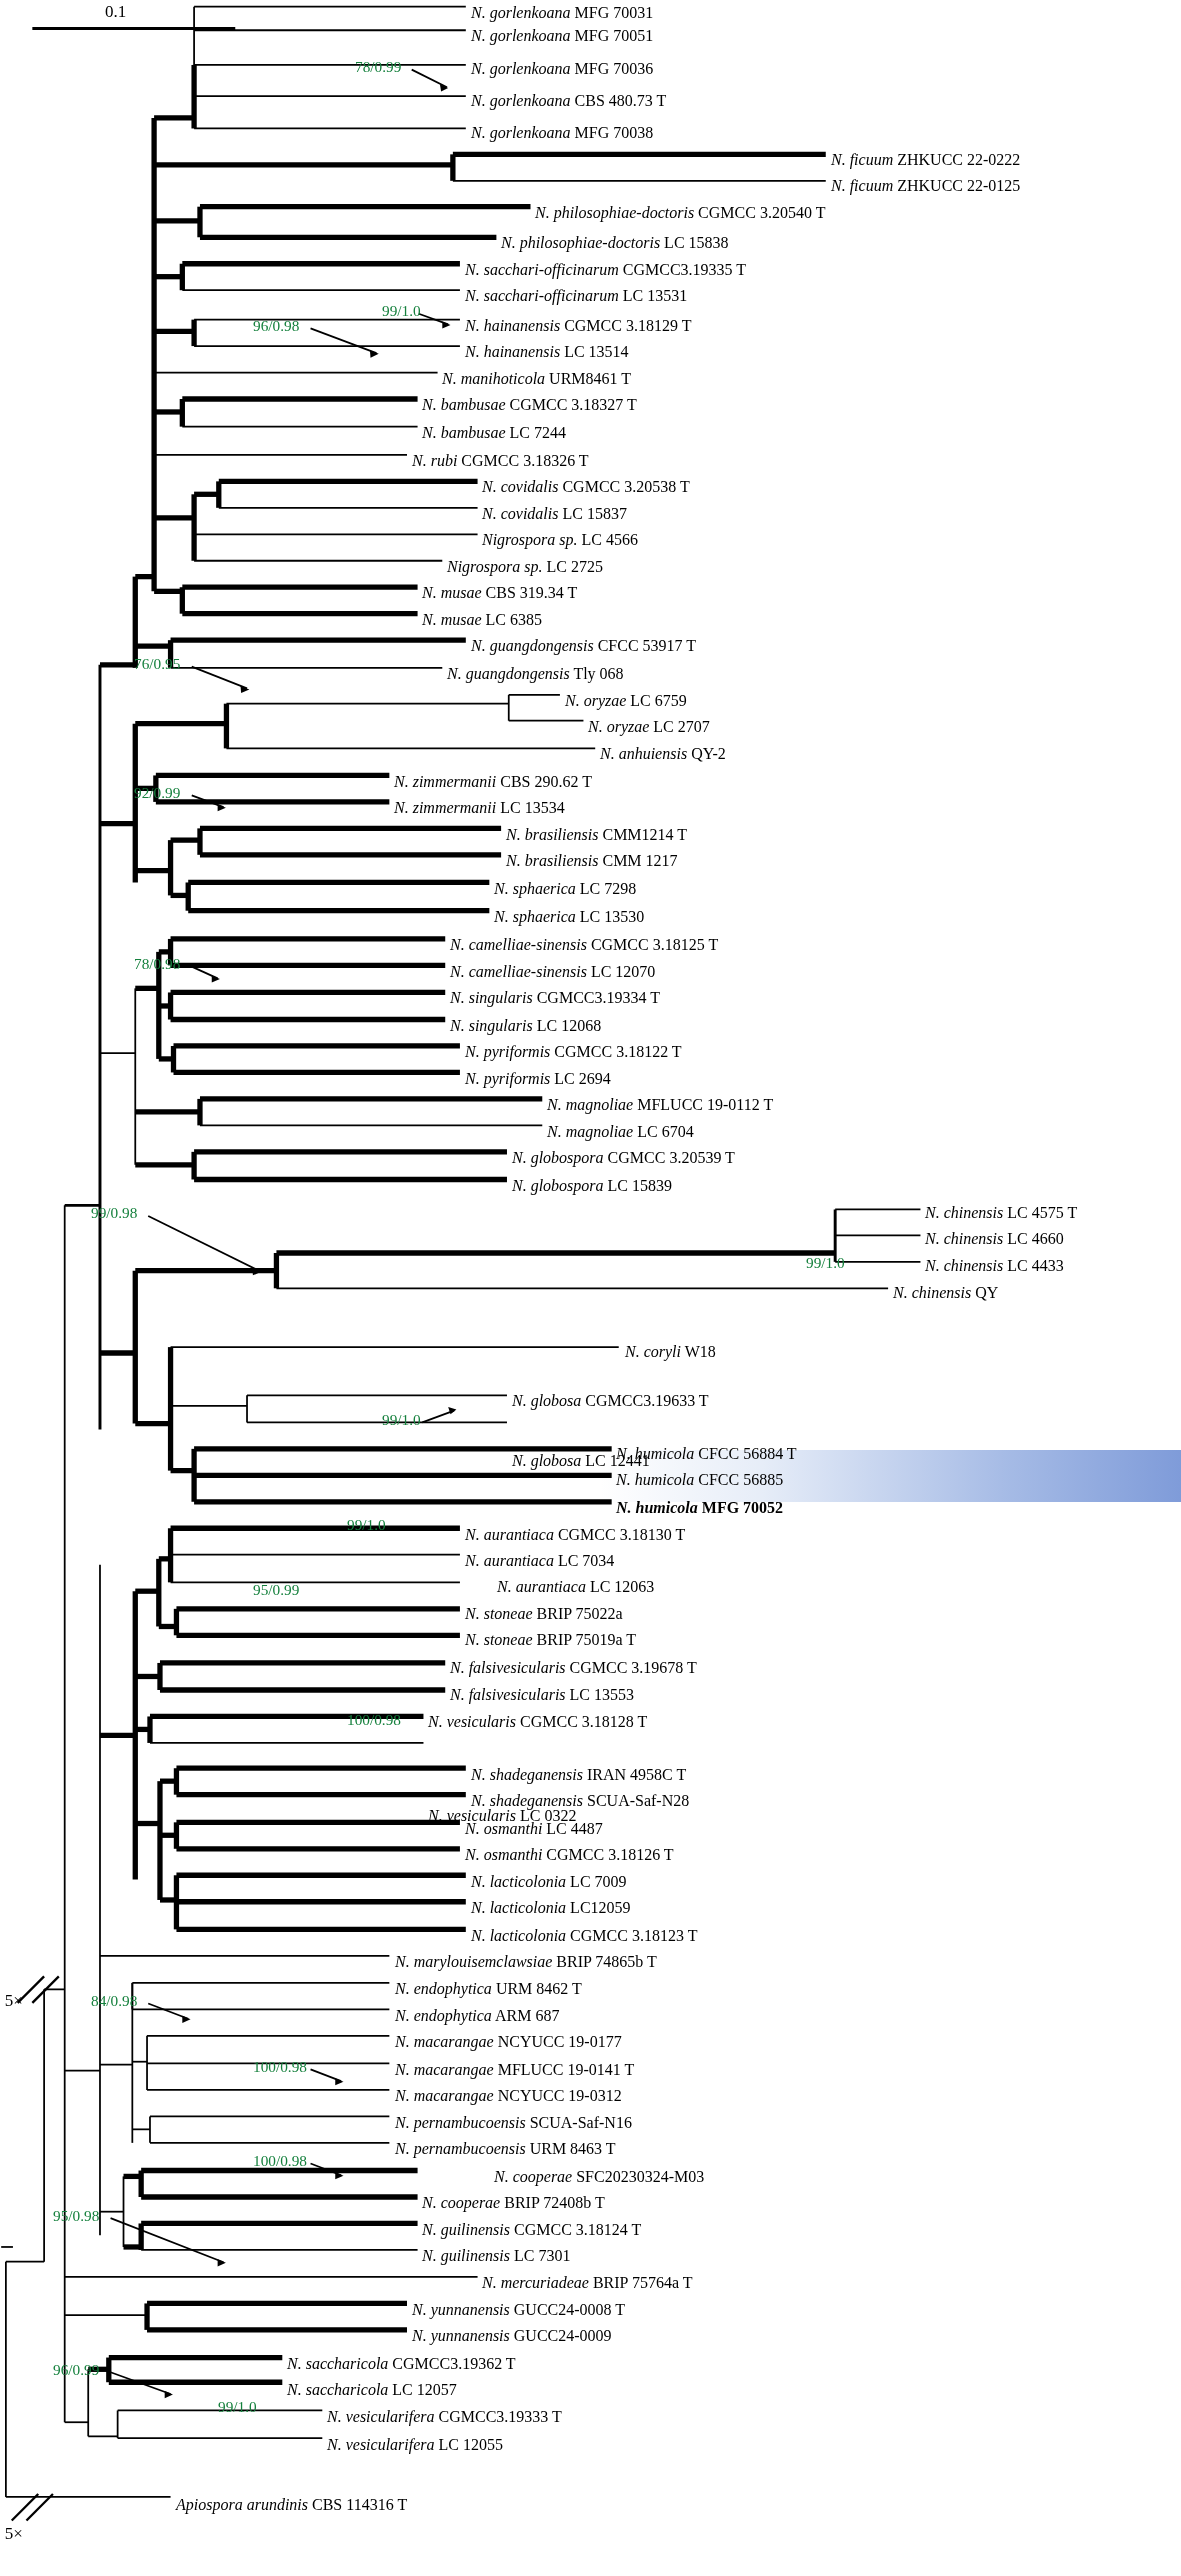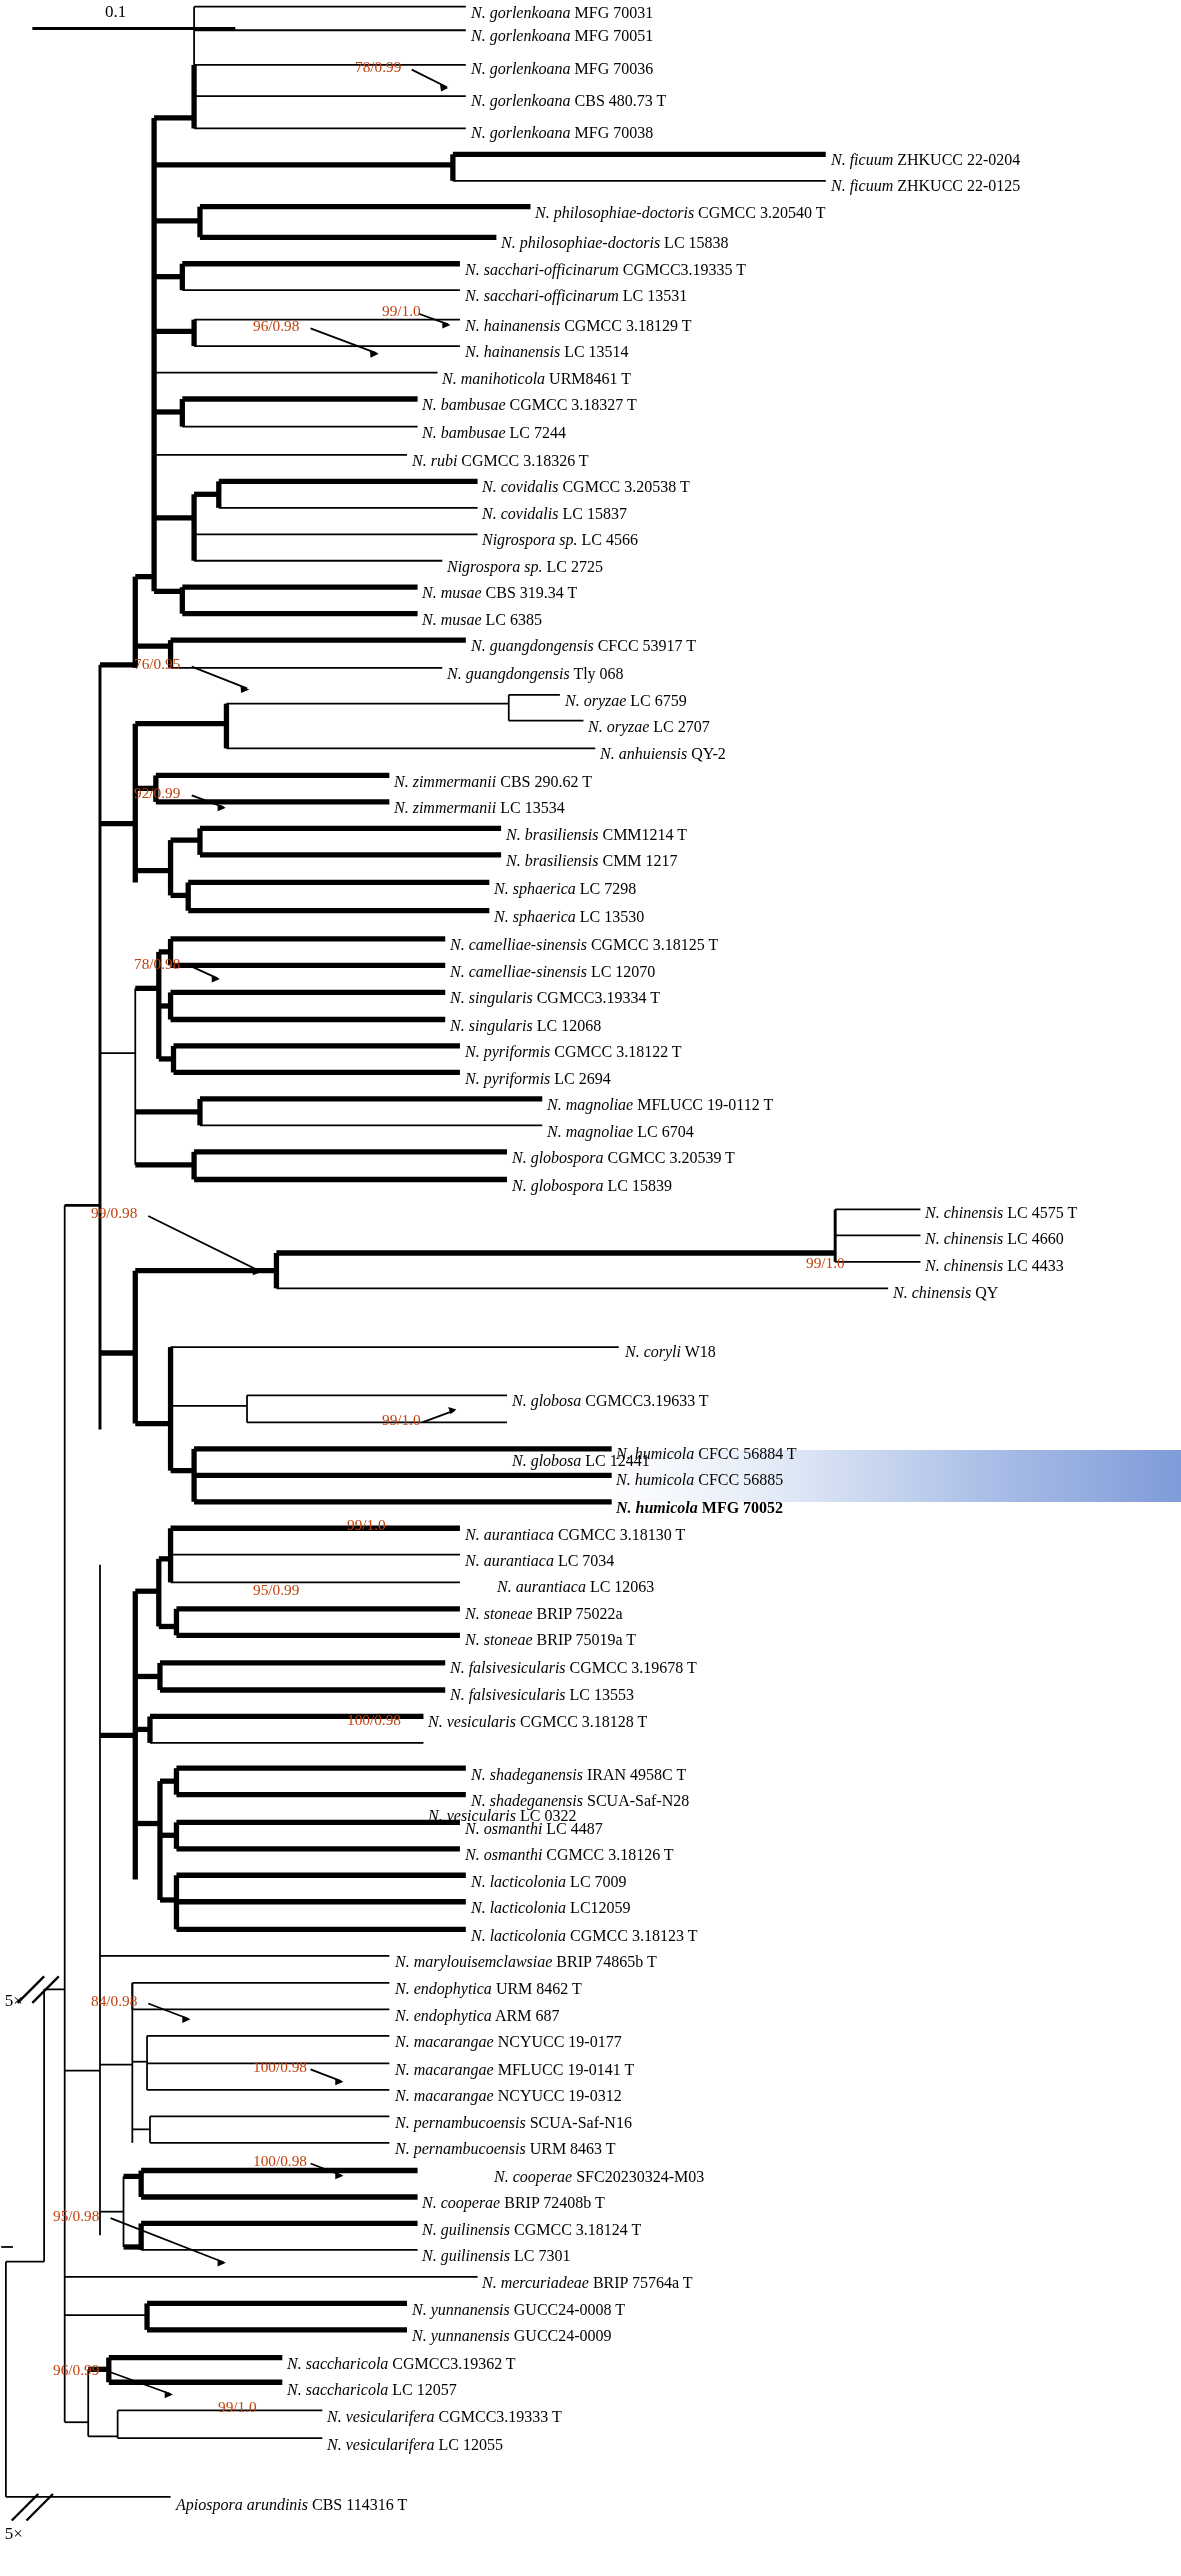--- a/index.html
+++ b/index.html
@@ -36,21 +36,21 @@
     font-style: italic;
   }
   .taxon.bold {
     font-weight: bold;
   }
   .support {
     position: absolute;
     white-space: nowrap;
     font-family: "Liberation Serif", serif;
     font-size: 15.3px;
-    color: #c2410c;
+    color: #15803d;
     line-height: 1;
   }
   .scalelabel {
     position: absolute;
     white-space: nowrap;
     font-family: "Liberation Serif", serif;
     font-size: 17px;
     color: #000000;
   }
   .breaklabel {
@@ -400,21 +400,21 @@
       <div class="support" style="left: 53px; top: 2208px;">95/0.98</div>
       <div class="support" style="left: 53px; top: 2362px;">96/0.99</div>
       <div class="support" style="left: 218px; top: 2399px;">99/1.0</div>
     </div>
   <div id="taxa">
       <div class="taxon" style="left: 471px; top: 4.7px;"><i>N. gorlenkoana</i> <span>MFG 70031</span></div>
       <div class="taxon" style="left: 471px; top: 28px;"><i>N. gorlenkoana</i> <span>MFG 70051</span></div>
       <div class="taxon" style="left: 471px; top: 61px;"><i>N. gorlenkoana</i> <span>MFG 70036</span></div>
       <div class="taxon" style="left: 471px; top: 93px;"><i>N. gorlenkoana</i> <span>CBS 480.73</span> <span>T</span></div>
       <div class="taxon" style="left: 471px; top: 125px;"><i>N. gorlenkoana</i> <span>MFG 70038</span></div>
-      <div class="taxon" style="left: 831px; top: 152px;"><i>N. ficuum</i> <span>ZHKUCC 22-0204</span></div>
+      <div class="taxon" style="left: 831px; top: 152px;"><i>N. ficuum</i> <span>ZHKUCC 22-0222</span></div>
       <div class="taxon" style="left: 831px; top: 178px;"><i>N. ficuum</i> <span>ZHKUCC 22-0125</span></div>
       <div class="taxon" style="left: 535px; top: 205px;"><i>N. philosophiae-doctoris</i> <span>CGMCC 3.20540</span> <span>T</span></div>
       <div class="taxon" style="left: 501px; top: 235px;"><i>N. philosophiae-doctoris</i> <span>LC 15838</span></div>
       <div class="taxon" style="left: 465px; top: 262px;"><i>N. sacchari-officinarum</i> <span>CGMCC3.19335</span> <span>T</span></div>
       <div class="taxon" style="left: 465px; top: 288px;"><i>N. sacchari-officinarum</i> <span>LC 13531</span></div>
       <div class="taxon" style="left: 465px; top: 318px;"><i>N. hainanensis</i> <span>CGMCC 3.18129</span> <span>T</span></div>
       <div class="taxon" style="left: 465px; top: 344px;"><i>N. hainanensis</i> <span>LC 13514</span></div>
       <div class="taxon" style="left: 442px; top: 371px;"><i>N. manihoticola</i> <span>URM8461</span> <span>T</span></div>
       <div class="taxon" style="left: 422px; top: 397px;"><i>N. bambusae</i> <span>CGMCC 3.18327</span> <span>T</span></div>
       <div class="taxon" style="left: 422px; top: 425px;"><i>N. bambusae</i> <span>LC 7244</span></div>

